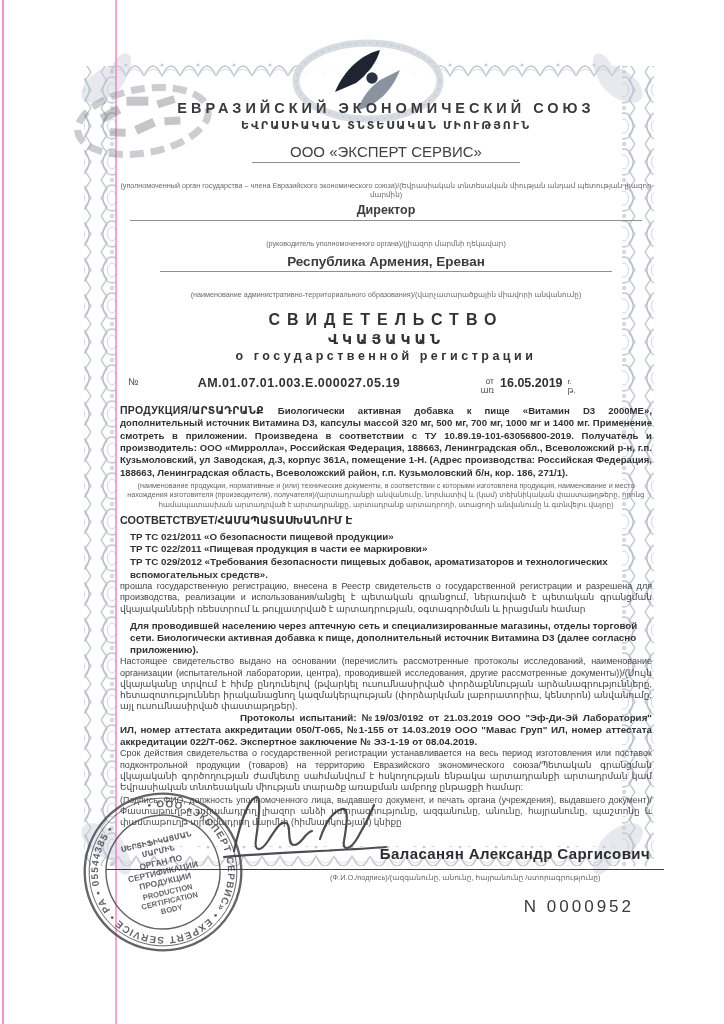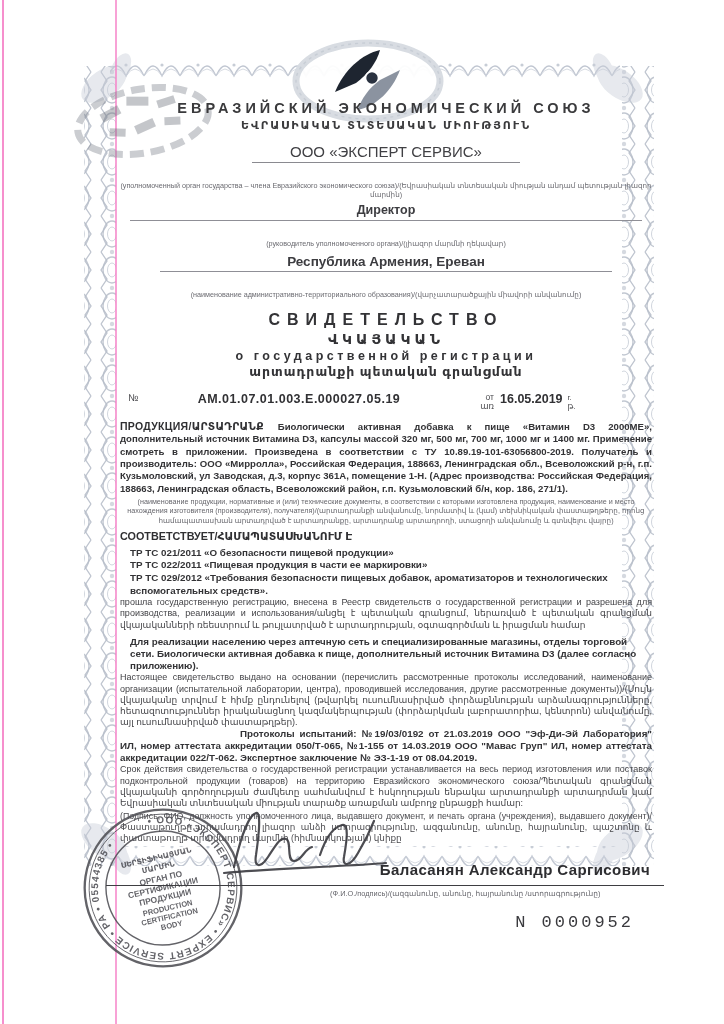--- a/index.html
+++ b/index.html
@@ -42,21 +42,21 @@
   .conf-label{margin-top:5px;font-size:10.8px;font-weight:bold;color:#2f2f32;}
   .conf-items{margin-top:4px;padding-left:10px;font-size:9.8px;line-height:12.6px;font-weight:bold;color:#333336;}
   .para{font-size:9px;line-height:11.2px;text-align:justify;color:#434347;}
   .sale{margin-top:5px;padding-left:10px;font-size:9.8px;line-height:12.2px;font-weight:bold;color:#333336;}
   .protocols{font-size:9.8px;line-height:12px;font-weight:bold;color:#333336;text-align:justify;text-indent:120px;}
   .sig-footer{position:relative;height:170px;margin-top:2px;}
   .sign-note{position:absolute;top:0;left:0;right:0;font-size:8.8px;line-height:10.8px;text-align:justify;color:#4a4a4e;}
   .signer-line{position:absolute;left:-14px;right:-12px;top:74px;border-top:1.6px solid #3e3e42;}
   .signer-name{position:absolute;right:2px;top:50px;font-size:15px;font-weight:bold;color:#2d2d30;letter-spacing:.4px;}
   .signer-note{position:absolute;left:178px;top:78px;font-size:7.4px;color:#66666c;margin-left:32px;}
-  .doc-number{position:absolute;right:18px;top:102px;font-size:17px;letter-spacing:3px;color:#3a3a3e;font-family:Liberation Mono, monospace;}
+  .doc-number{position:absolute;right:18px;top:102px;font-size:17px;letter-spacing:3px;color:#3a3a3e;font-family:Liberation Sans, sans-serif;}
   .stamp-wrap{position:absolute;left:-46px;top:-12px;width:178px;height:178px;}
   .signature-wrap{position:absolute;left:96px;top:-14px;width:200px;height:92px;}
 </style>
 </head>
 <body>
 
 <div class="page">
 
   <svg class="layer" style="left:0;top:0" width="724" height="1024" viewBox="0 0 724 1024">
     <defs>
@@ -130,21 +130,20 @@
     <div class="rule"></div>
     <div class="c note">(руководитель уполномоченного органа)/(լիազոր մարմնի ղեկավար)</div>
 
     <div class="c loc">Республика Армения, Ереван</div>
     <div class="rule2"></div>
     <div class="c note">(наименование административно-территориального образования)/(վարչատարածքային միավորի անվանումը)</div>
 
     <div class="c t1">СВИДЕТЕЛЬСТВО</div>
     <div class="c t3">ՎԿԱՅԱԿԱՆ</div>
     <div class="c t2">о государственной регистрации</div>
-    <div class="c t4">արտադրանքի պետական գրանցման</div>
 
     <div class="numrow">
       <div class="no">№</div>
       <div class="val">AM.01.07.01.003.E.000027.05.19</div>
       <div class="stackword">
         <span>от</span>
         <span>առ</span>
       </div>
       <div class="date">16.05.2019</div>
       <div class="stacksuf">
@@ -159,21 +158,21 @@
     <div class="pnote">(наименование продукции, нормативные и (или) технические документы, в соответствии с которыми изготовлена продукция, наименование и место нахождения изготовителя (производителя), получателя)/(արտադրանքի անվանումը, նորմատիվ և (կամ) տեխնիկական փաստաթղթերը, որոնց համապատասխան արտադրված է արտադրանքը, արտադրանք արտադրողի, ստացողի անվանումը և գտնվելու վայրը)</div>
 
     <div class="conf-label">СООТВЕТСТВУЕТ/ՀԱՄԱՊԱՏԱՍԽԱՆՈՒՄ Է</div>
     <div class="conf-items">
       <div>ТР ТС 021/2011 «О безопасности пищевой продукции»</div>
       <div>ТР ТС 022/2011 «Пищевая продукция в части ее маркировки»</div>
       <div>ТР ТС 029/2012 «Требования безопасности пищевых добавок, ароматизаторов и технологических вспомогательных средств».</div>
     </div>
     <div class="para">прошла государственную регистрацию, внесена в Реестр свидетельств о государственной регистрации и разрешена для производства, реализации и использования/անցել է պետական գրանցում, ներառված է պետական գրանցման վկայականների ռեեստրում և թույլատրված է արտադրության, օգտագործման և իրացման համար</div>
 
-    <div class="sale">Для реализации населению через аптечную сеть и специализированные магазины, отделы торговой сети.  Биологически активная добавка к пище, дополнительный источник Витамина D3 (далее согласно приложению).</div>
+    <div class="sale">Для проводившей населению через аптечную сеть и специализированные магазины, отделы торговой сети.  Биологически активная добавка к пище, дополнительный источник Витамина D3 (далее согласно приложению).</div>
     <div class="para">Настоящее свидетельство выдано на основании (перечислить рассмотренные протоколы исследований, наименование организации (испытательной лаборатории, центра), проводившей исследования, другие рассмотренные документы))/(Սույն վկայականը տրվում է հիմք ընդունելով (թվարկել ուսումնասիրված փորձաքննության արձանագրությունները, հետազոտություններ իրականացնող կազմակերպության (փորձարկման լաբորատորիա, կենտրոն) անվանումը, այլ ուսումնասիրված փաստաթղթեր).</div>
     <div class="protocols">Протоколы испытаний: №19/03/0192 от 21.03.2019 ООО "Эф-Ди-Эй Лаборатория" ИЛ, номер аттестата аккредитации 050/Т-065, №1-155 от 14.03.2019 ООО "Мавас Груп" ИЛ, номер аттестата аккредитации 022/Т-062. Экспертное заключение № ЭЗ-1-19 от 08.04.2019.</div>
     <div class="para">Срок действия свидетельства о государственной регистрации устанавливается на весь период изготовления или поставок подконтрольной продукции (товаров) на территорию Евразийского экономического союза/Պետական գրանցման վկայականի գործողության ժամկետը սահմանվում է հսկողության ենթակա արտադրանքի արտադրման կամ Եվրասիական տնտեսական միության տարածք առաքման ամբողջ ընթացքի համար:</div>
 
     <div class="sig-footer">
       <div class="sign-note">(Подпись, ФИО, должность уполномоченного лица, выдавшего документ, и печать органа (учреждения), выдавшего документ)/Փաստաթուղթը տրամադրող լիազոր անձի ստորագրությունը, ազգանունը, անունը, հայրանունը, պաշտոնը և փաստաթուղթ տրամադրող մարմնի (հիմնարկության) կնիքը</div>
 
       <svg class="stamp-wrap" viewBox="0 0 200 200">
         <g transform="rotate(-13 100 100)" opacity=".88" fill="#4e4e54" stroke="none">
           <circle cx="100" cy="100" r="88" fill="none" stroke="#4e4e54" stroke-width="2.6"></circle>

